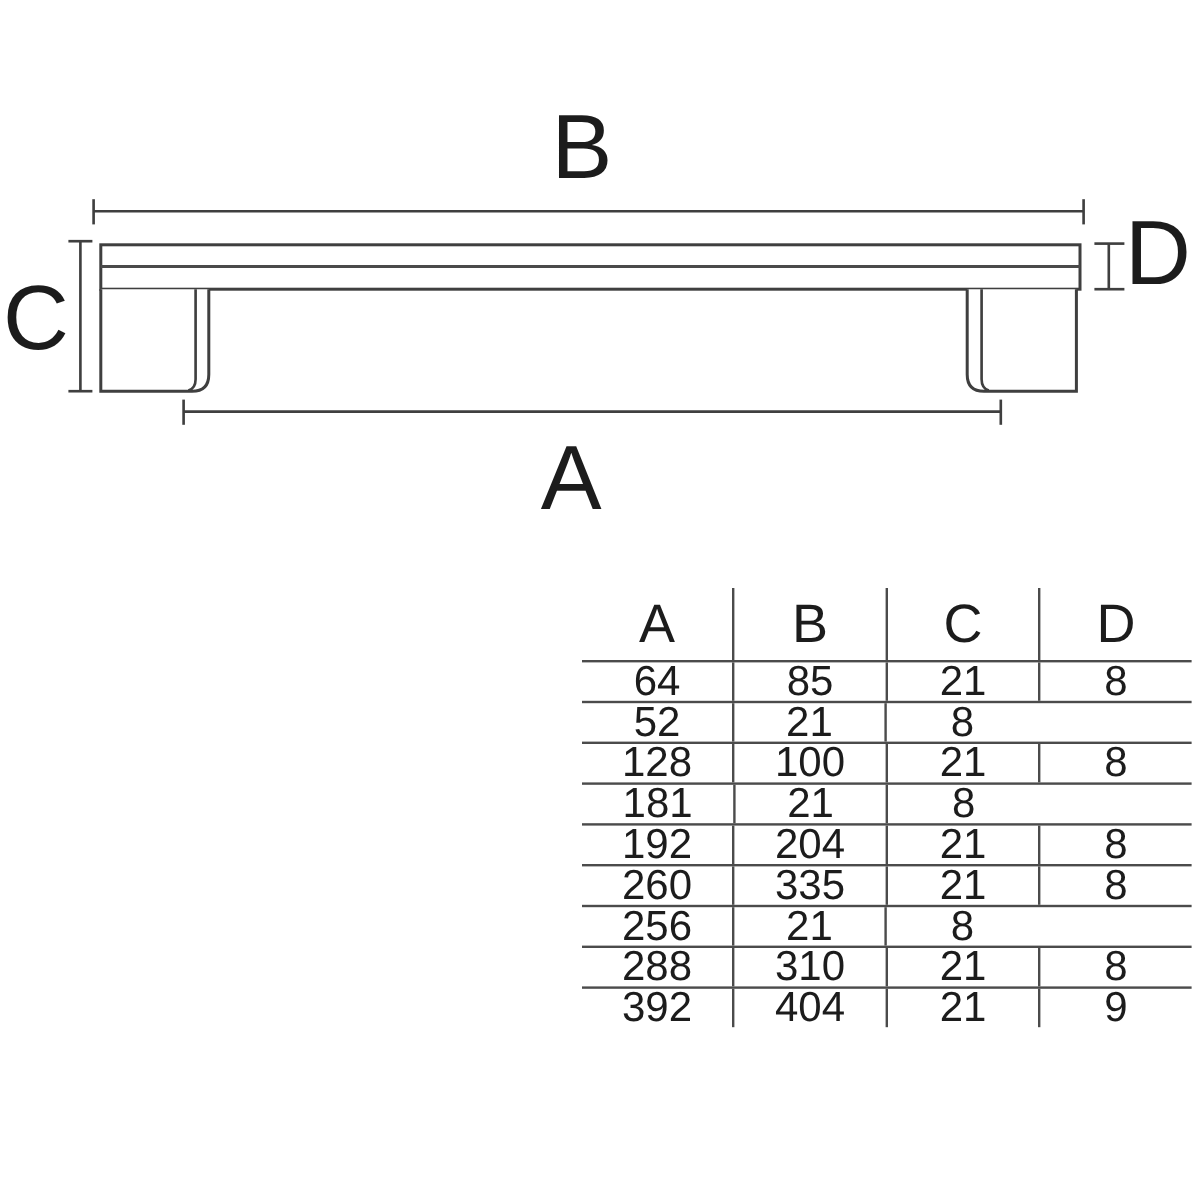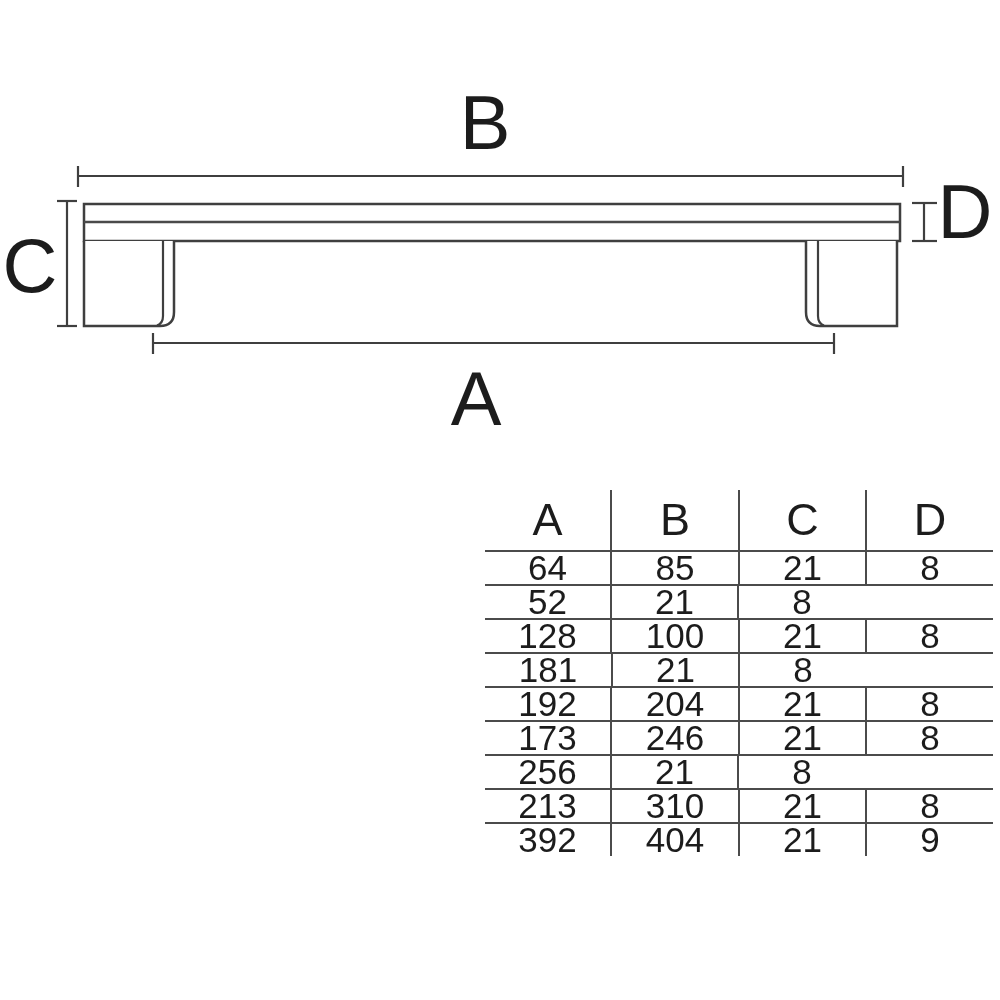--- a/index.html
+++ b/index.html
@@ -148,32 +148,32 @@
       <div class="t-cell c2">21</div>
       <div class="t-cell c3">8</div>
     </div>
     <div class="t-row">
       <div class="t-cell c0">192</div>
       <div class="t-cell c1">204</div>
       <div class="t-cell c2">21</div>
       <div class="t-cell c3">8</div>
     </div>
     <div class="t-row">
-      <div class="t-cell c0">173</div>
-      <div class="t-cell c1">246</div>
+      <div class="t-cell c0">260</div>
+      <div class="t-cell c1">335</div>
       <div class="t-cell c2">21</div>
       <div class="t-cell c3">8</div>
     </div>
     <div class="t-row">
       <div class="t-cell c0">256</div>
       <div class="t-cell c2">21</div>
       <div class="t-cell c3">8</div>
     </div>
     <div class="t-row">
-      <div class="t-cell c0">213</div>
+      <div class="t-cell c0">288</div>
       <div class="t-cell c1">310</div>
       <div class="t-cell c2">21</div>
       <div class="t-cell c3">8</div>
     </div>
     <div class="t-row last">
       <div class="t-cell c0">392</div>
       <div class="t-cell c1">404</div>
       <div class="t-cell c2">21</div>
       <div class="t-cell c3">9</div>
     </div>

